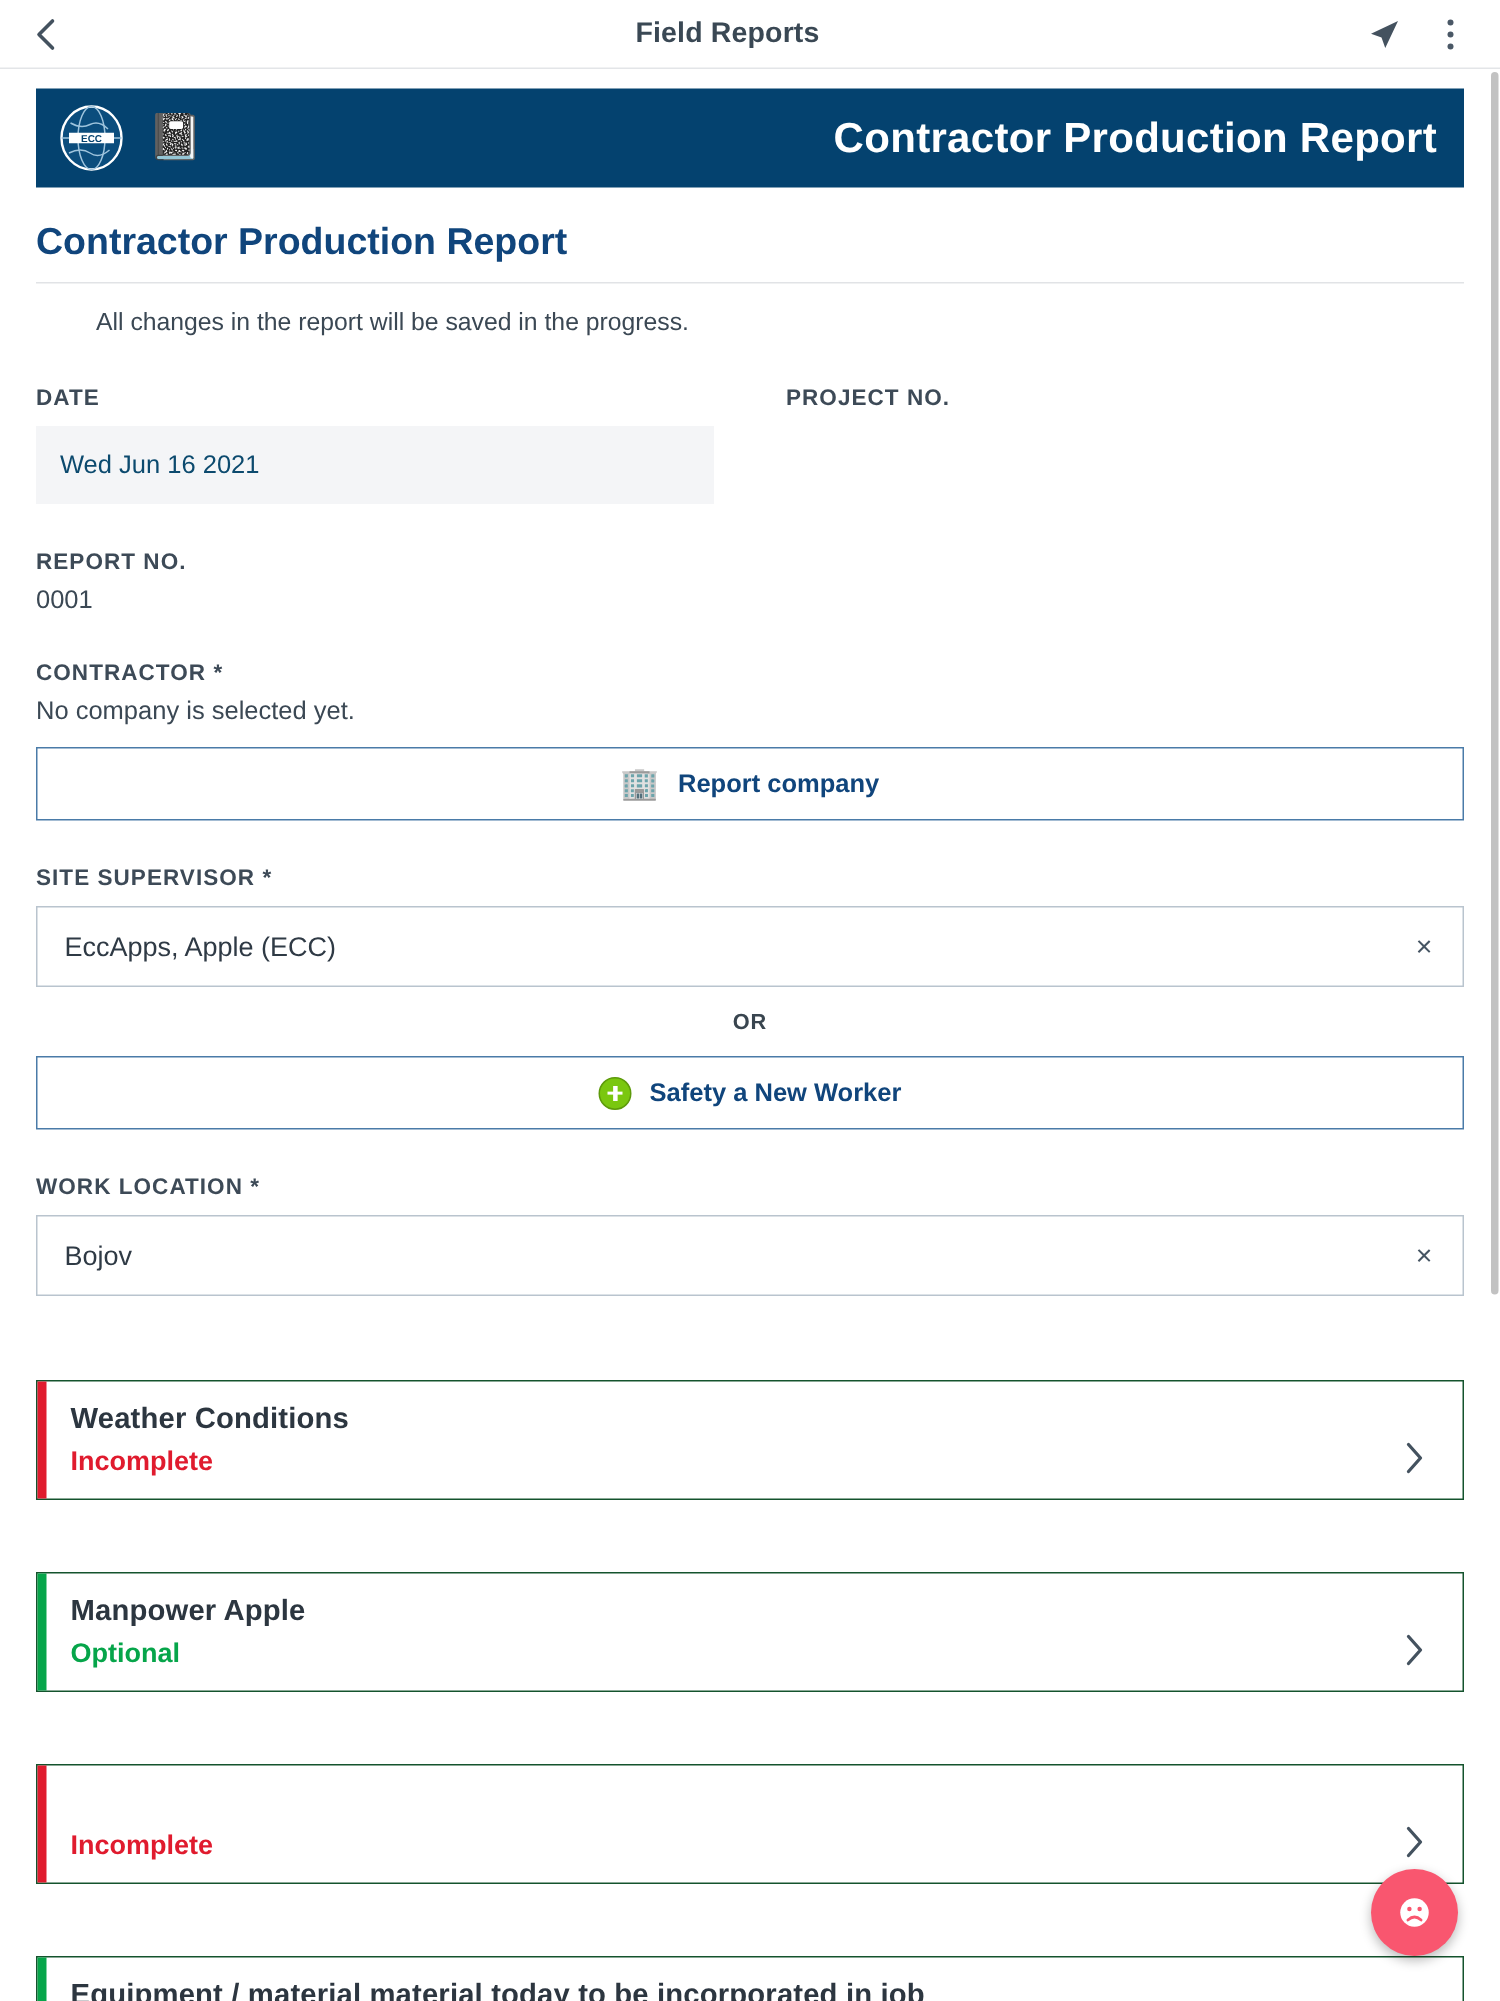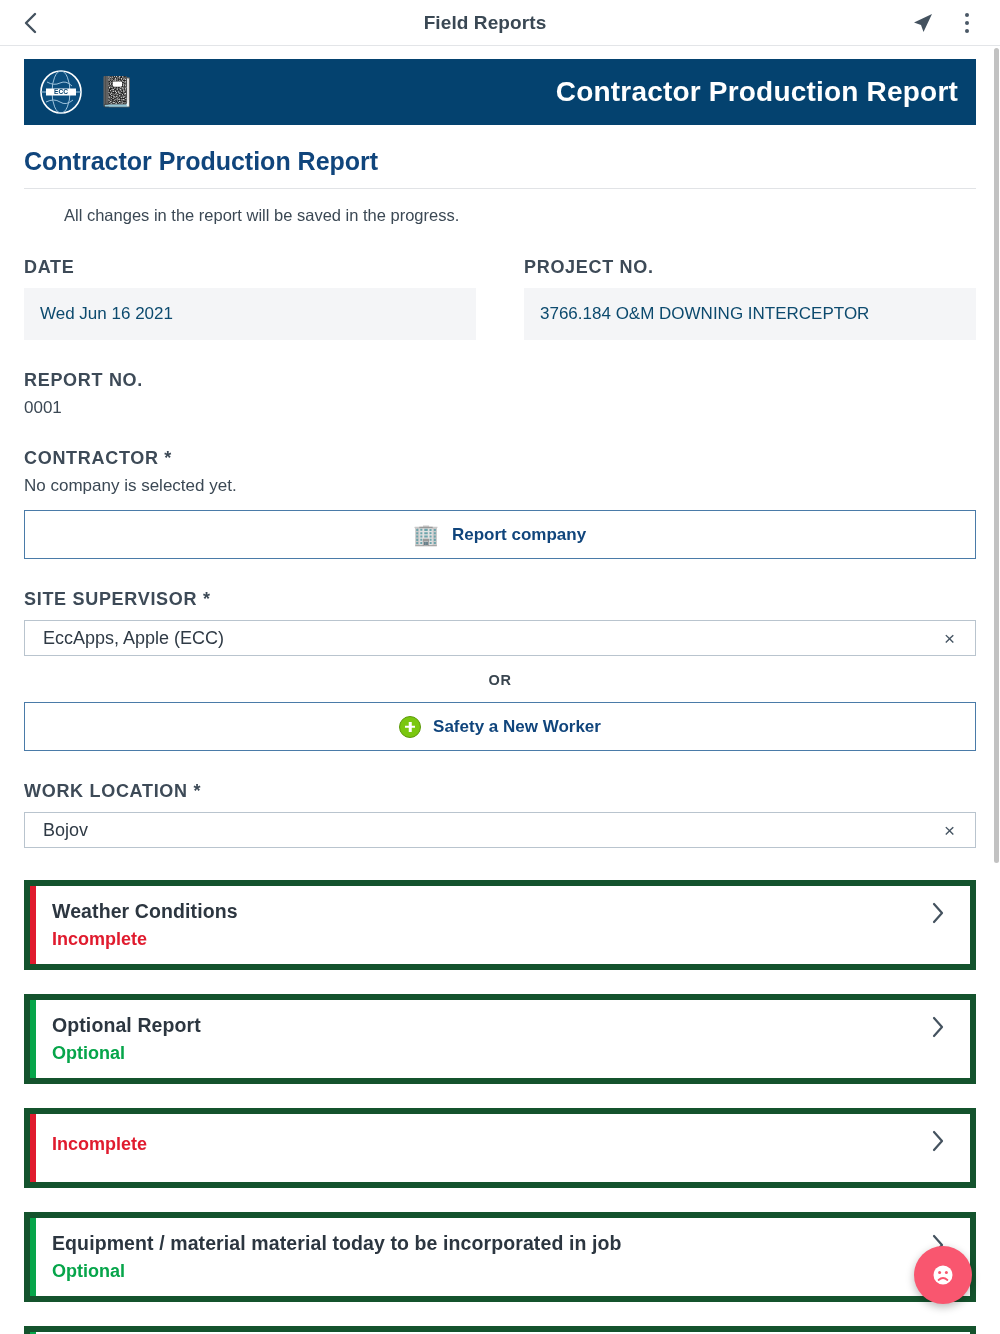--- a/index.html
+++ b/index.html
@@ -99,21 +99,21 @@
     margin-top: 17px;
     font-size: 16.5px;
     color: #3b4854;
     margin-left: 40px;
   }
 
   
   .row2 { display: flex; gap: 48px; margin-top: 32px; }
   .col { flex: 1; min-width: 0; }
   .field-label {
-    font-size: 18px;
+    font-size: 15px;
     font-weight: 700;
     letter-spacing: .7px;
     color: #3d4a57;
     text-transform: uppercase;
   }
   .readonly-box {
     margin-top: 10px;
     height: 52px;
     background: #f4f5f7;
     display: flex;
@@ -160,21 +160,21 @@
   }
   .plus-circle::before, .plus-circle::after {
     content: ""; position: absolute; background: #ffffff;
   }
   .plus-circle::before { left: 50%; top: 5px; width: 2.5px; height: 10px; transform: translateX(-50%); }
   .plus-circle::after  { top: 50%; left: 5px; height: 2.5px; width: 10px; transform: translateY(-50%); }
 
   
   .select-box {
     margin-top: 10px;
-    height: 36px;
+    height: 54px;
     border: 1px solid #b9c4ce;
     background: #ffffff;
     display: flex;
     align-items: center;
     padding: 0 18px;
     font-size: 18px;
     color: #2f3a45;
   }
   .select-box .val { flex: 1; }
   .clear-x {
@@ -191,26 +191,27 @@
     font-weight: 700;
     letter-spacing: .6px;
     color: #39454f;
   }
 
   
   .cards { margin-top: 32px; display: flex; flex-direction: column; gap: 24px; }
   .card {
     position: relative;
     min-height: 80px;
-    border: 6px solid #14532d;
-    background: #ffffff;
-    display: flex;
-    align-items: flex-start;
+    border: 1px solid #14532d;
+    background: #ffffff;
+    display: flex;
+    align-items: flex-end;
     padding: 14px 24px 14px 22px;
     cursor: pointer;
+    margin-top: 24px;
   }
   .card-accent {
     position: absolute;
     left: 0; top: 0; bottom: 0;
     width: 6px;
   }
   .card-text { flex: 1; }
   .card-title {
     font-size: 19.5px;
     font-weight: 700;
@@ -306,21 +307,20 @@
     <div class="rule"></div>
     <div class="subtext">All changes in the report will be saved in the progress.</div>
 
     <div class="row2">
       <div class="col">
         <div class="field-label">DATE</div>
         <div class="readonly-box">Wed Jun 16 2021</div>
       </div>
       <div class="col">
         <div class="field-label">PROJECT NO.</div>
-        <div class="readonly-box">3766.184 O&amp;M DOWNING INTERCEPTOR</div>
       </div>
     </div>
 
     <div class="block">
       <div class="field-label">REPORT NO.</div>
       <div class="plain-value">0001</div>
     </div>
 
     <div class="block">
       <div class="field-label">CONTRACTOR *</div>
@@ -361,21 +361,21 @@
           <span class="card-status" style="display:block;color:#e01b2e">Incomplete</span>
         </span>
         <svg class="chev" width="16" height="26" viewBox="0 0 16 26">
           <polyline points="4,4 12,13 4,22" fill="none" stroke="#44525f" stroke-width="2.2" stroke-linecap="round" stroke-linejoin="round"></polyline>
         </svg>
       </div>
 
       <div class="card">
         <span class="card-accent" style="background:#06a54a"></span>
         <span class="card-text">
-          <span class="card-title" style="display:block">Optional Report</span>
+          <span class="card-title" style="display:block">Manpower Apple</span>
           <span class="card-status" style="display:block;color:#06a54a">Optional</span>
         </span>
         <svg class="chev" width="16" height="26" viewBox="0 0 16 26">
           <polyline points="4,4 12,13 4,22" fill="none" stroke="#44525f" stroke-width="2.2" stroke-linecap="round" stroke-linejoin="round"></polyline>
         </svg>
       </div>
 
       <div class="card">
         <span class="card-accent" style="background:#e01b2e"></span>
         <span class="card-text">

